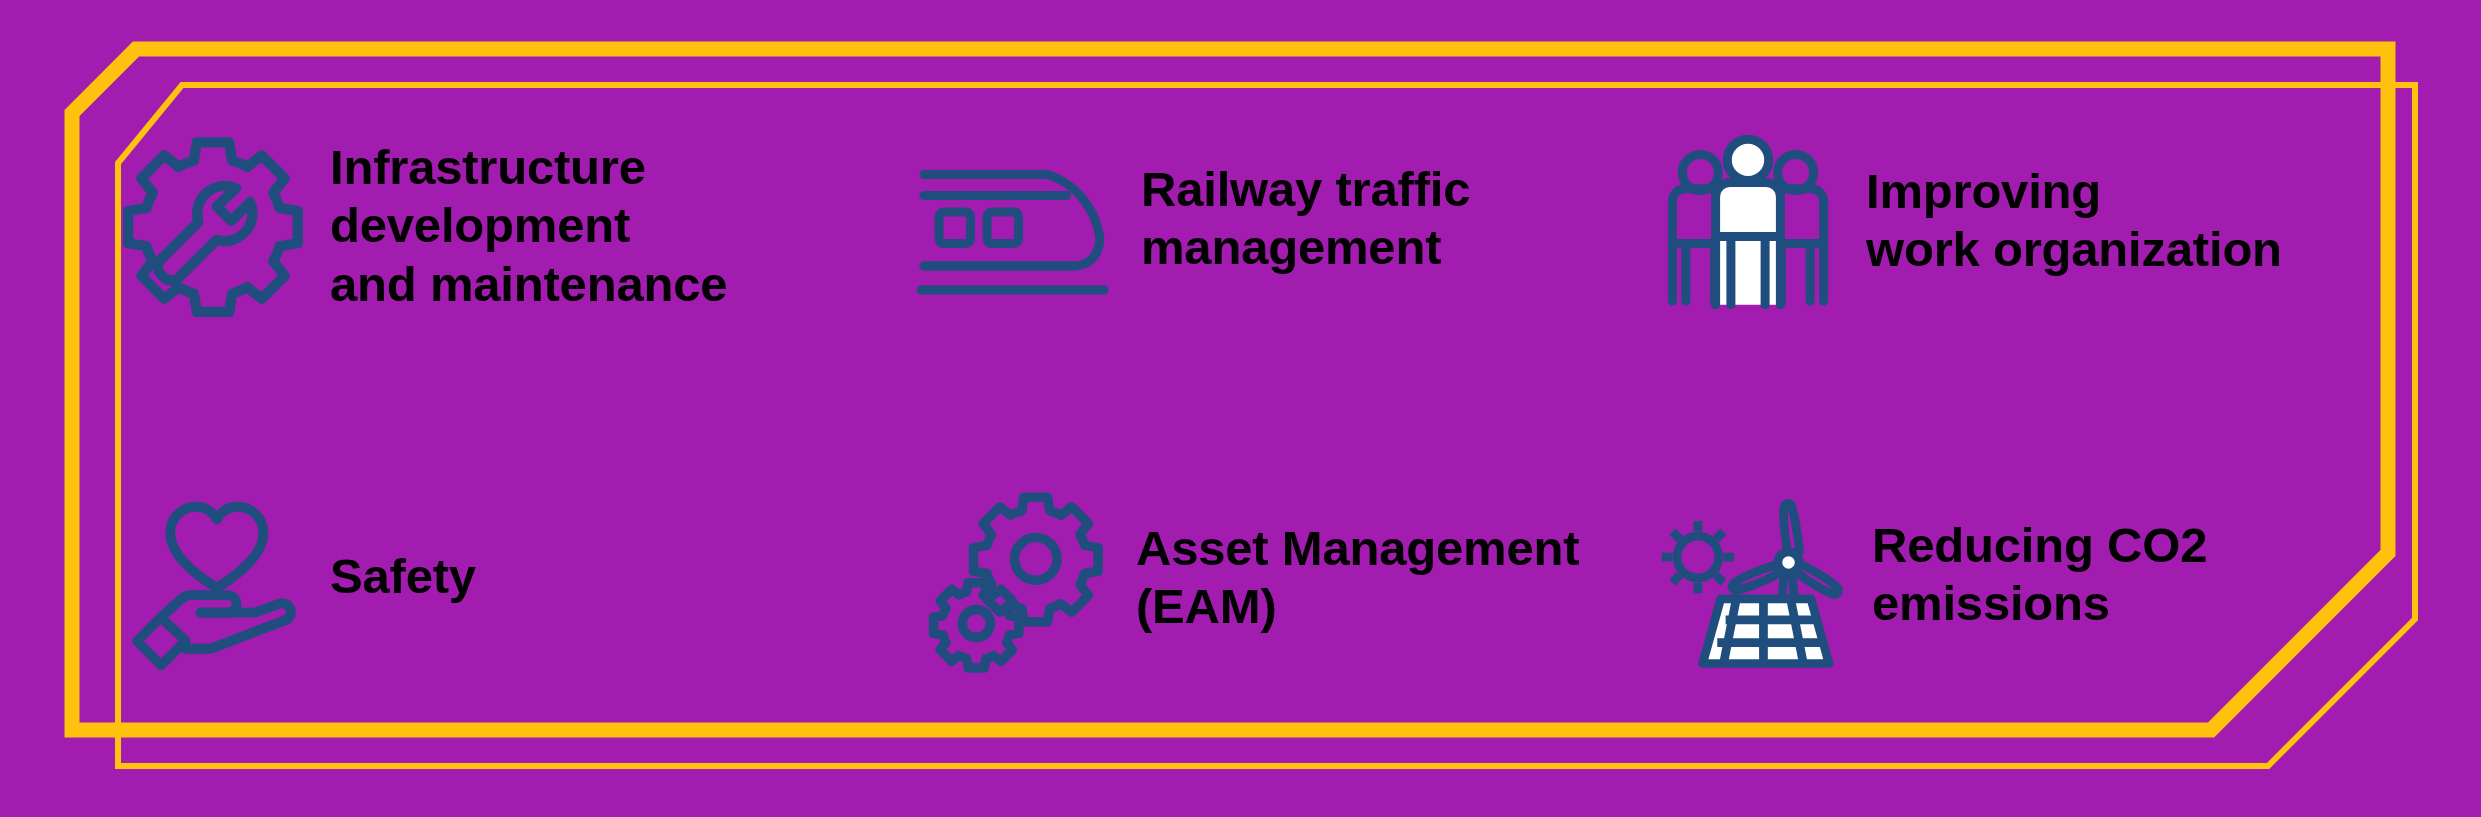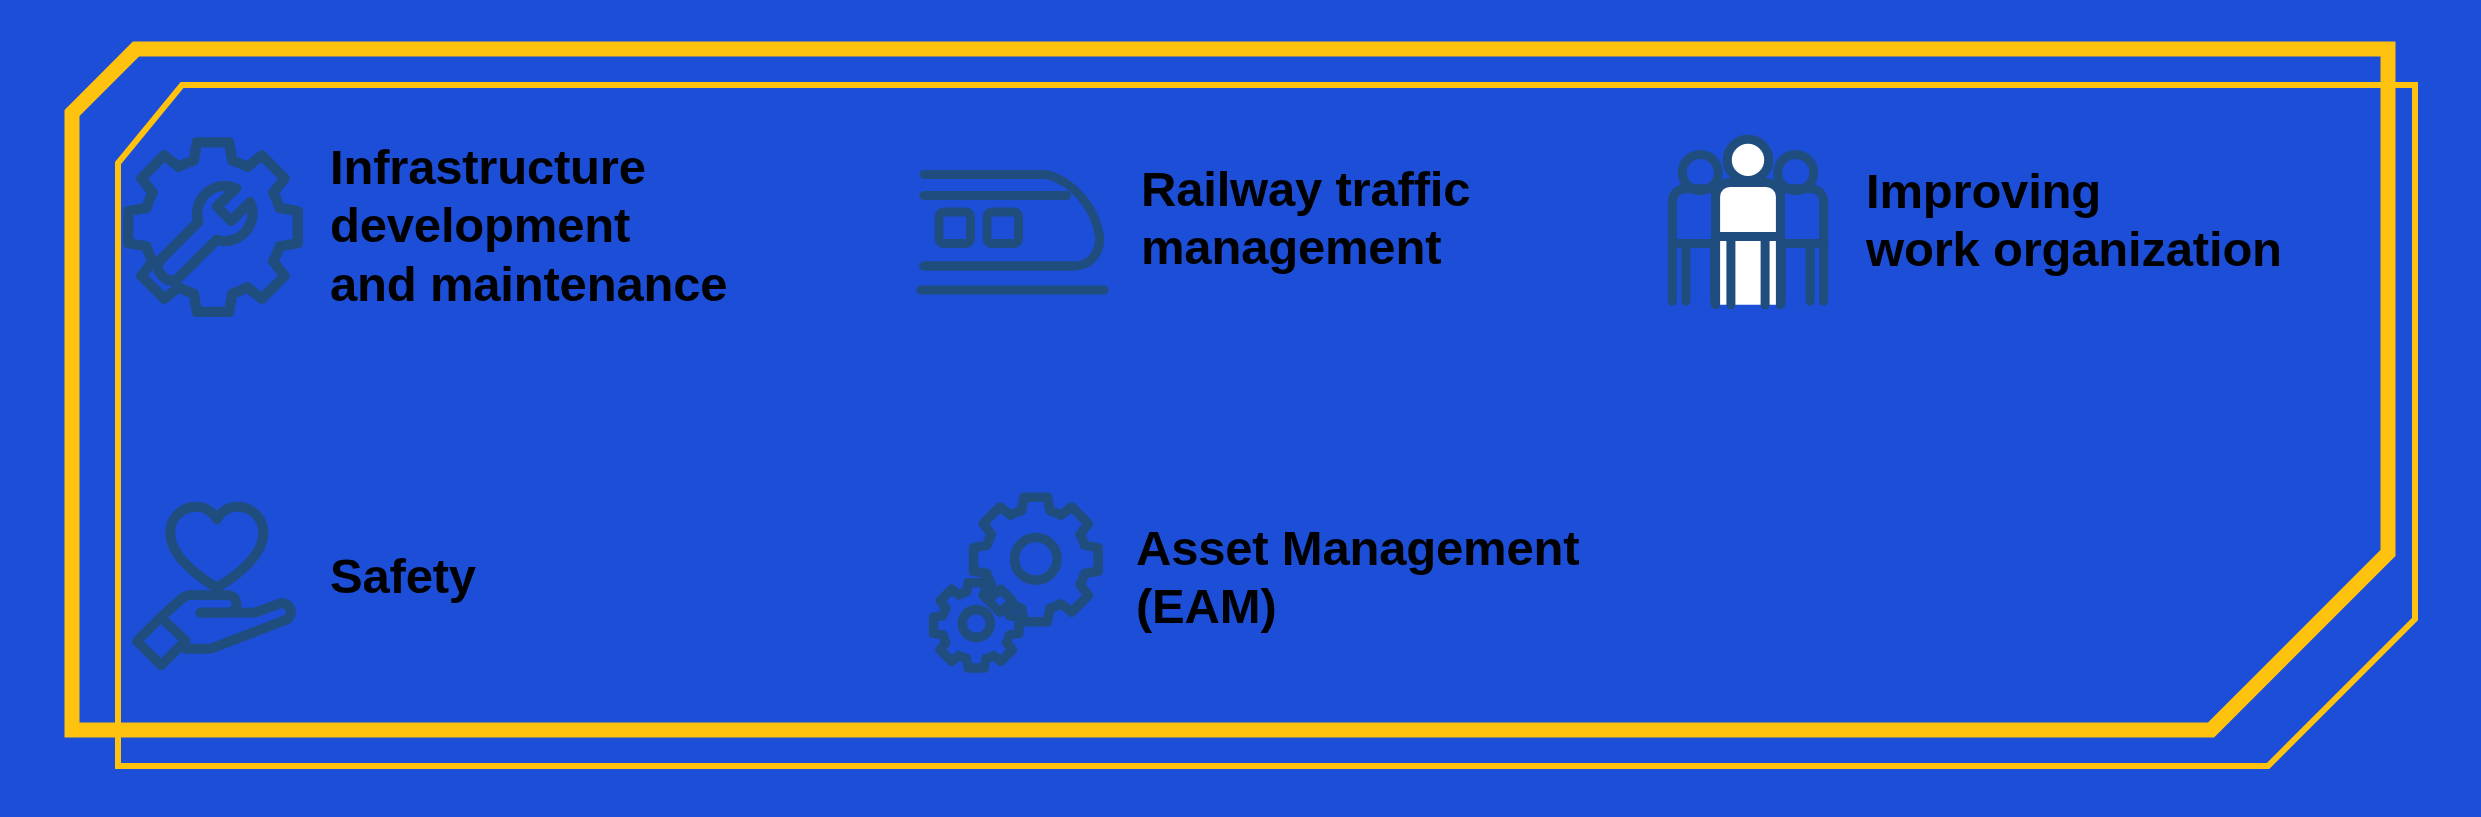--- a/index.html
+++ b/index.html
@@ -14,21 +14,21 @@
     overflow: hidden;
     position: relative;
   }
 
   #stage {
     position: absolute;
     left: 0;
     top: 0;
     width: 2481px;
     height: 817px;
-    background: #1d4ed8;
+    background: #a21caf;
   }
 
   
   #frame-layer {
     position: absolute;
     left: 0; top: 0;
     width: 2481px;
     height: 817px;
     pointer-events: none;
   }
@@ -204,15 +204,48 @@
 
             <path d="M26.4 53.5 h8.5 l0.8 4.9 a18 18 0 0 1 4 1.6 l3.9-3 l6 6 l-3 3.9 a18 18 0 0 1 1.6 4 l4.9 0.8 v8.5 l-4.9 0.8 a18 18 0 0 1-1.6 4 l3 3.9 l-6 6 l-3.9-3 a18 18 0 0 1-4 1.6 l-0.8 4.9 h-8.5 l-0.8-4.9 a18 18 0 0 1-4-1.6 l-3.9 3 l-6-6 l3-3.9 a18 18 0 0 1-1.6-4 l-4.9-0.8 v-8.5 l4.9-0.8 a18 18 0 0 1 1.6-4 l-3-3.9 l6-6 l3.9 3 a18 18 0 0 1 4-1.6 Z"></path>
             <circle cx="30.7" cy="75" r="7.4"></circle>
           </g>
         </svg>
       </div>
       <div class="cell-label">Asset Management
 (EAM)</div>
     </div>
 
+    <div class="cell r2 cell-6">
+      <div class="cell-icon">
+        <svg width="190" height="190" viewBox="0 0 100 100" fill="none" xmlns="http://www.w3.org/2000/svg">
+          <g stroke="#1F4E7E" stroke-width="4.6" stroke-linejoin="round" stroke-linecap="butt" fill="none">
+
+            <circle cx="21" cy="39" r="11"></circle>
+            <path d="M21 20 V25.5 M21 52.5 V58 M2 39 H7.5 M34.5 39 H40
+                     M7.6 25.6 L11.5 29.5 M30.5 48.5 L34.4 52.4
+                     M34.4 25.6 L30.5 29.5 M11.5 48.5 L7.6 52.4"></path>
+          </g>
+          <g stroke="#1F4E7E" stroke-width="4.6" stroke-linejoin="round" stroke-linecap="round" fill="none">
+
+            <path d="M66.5 45 L63 93 H74 L70.5 45"></path>
+
+            <path d="M68.5 37.5 C68.5 37.5 65.2 21 66.4 12.5 C66.7 10.3 69.8 10.2 70.4 12.3 C72.7 20.5 74.5 36 74.5 36 Z"></path>
+
+            <path d="M62.5 43 C62.5 43 46.5 47.5 39.8 52.8 C38.1 54.2 39.6 56.9 41.7 56.4 C50.1 54.5 64 47.5 64 47.5 Z"></path>
+
+            <path d="M74.5 42.5 C74.5 42.5 89.3 49.5 94.5 55.2 C96 56.9 94 59.3 92 58.5 C84.1 55.2 72.5 46.8 72.5 46.8 Z"></path>
+
+            <circle cx="68.7" cy="41.8" r="5.6" fill="#ffffff"></circle>
+          </g>
+          <g stroke="#1F4E7E" stroke-width="4.6" stroke-linejoin="round" stroke-linecap="butt" fill="none">
+
+            <path d="M33 61 H80.5 L90 95 H23.5 Z" fill="#ffffff"></path>
+            <path d="M41.2 61 L34.5 95 M55.5 61 L55.5 95 M69.8 61 L76.5 95"></path>
+            <path d="M35.6 72 H85 M31.2 84 H88"></path>
+          </g>
+        </svg>
+      </div>
+      <div class="cell-label">Reducing CO2
+emissions</div>
+    </div>
 
   </div>
 </div>
 
 </body></html>

